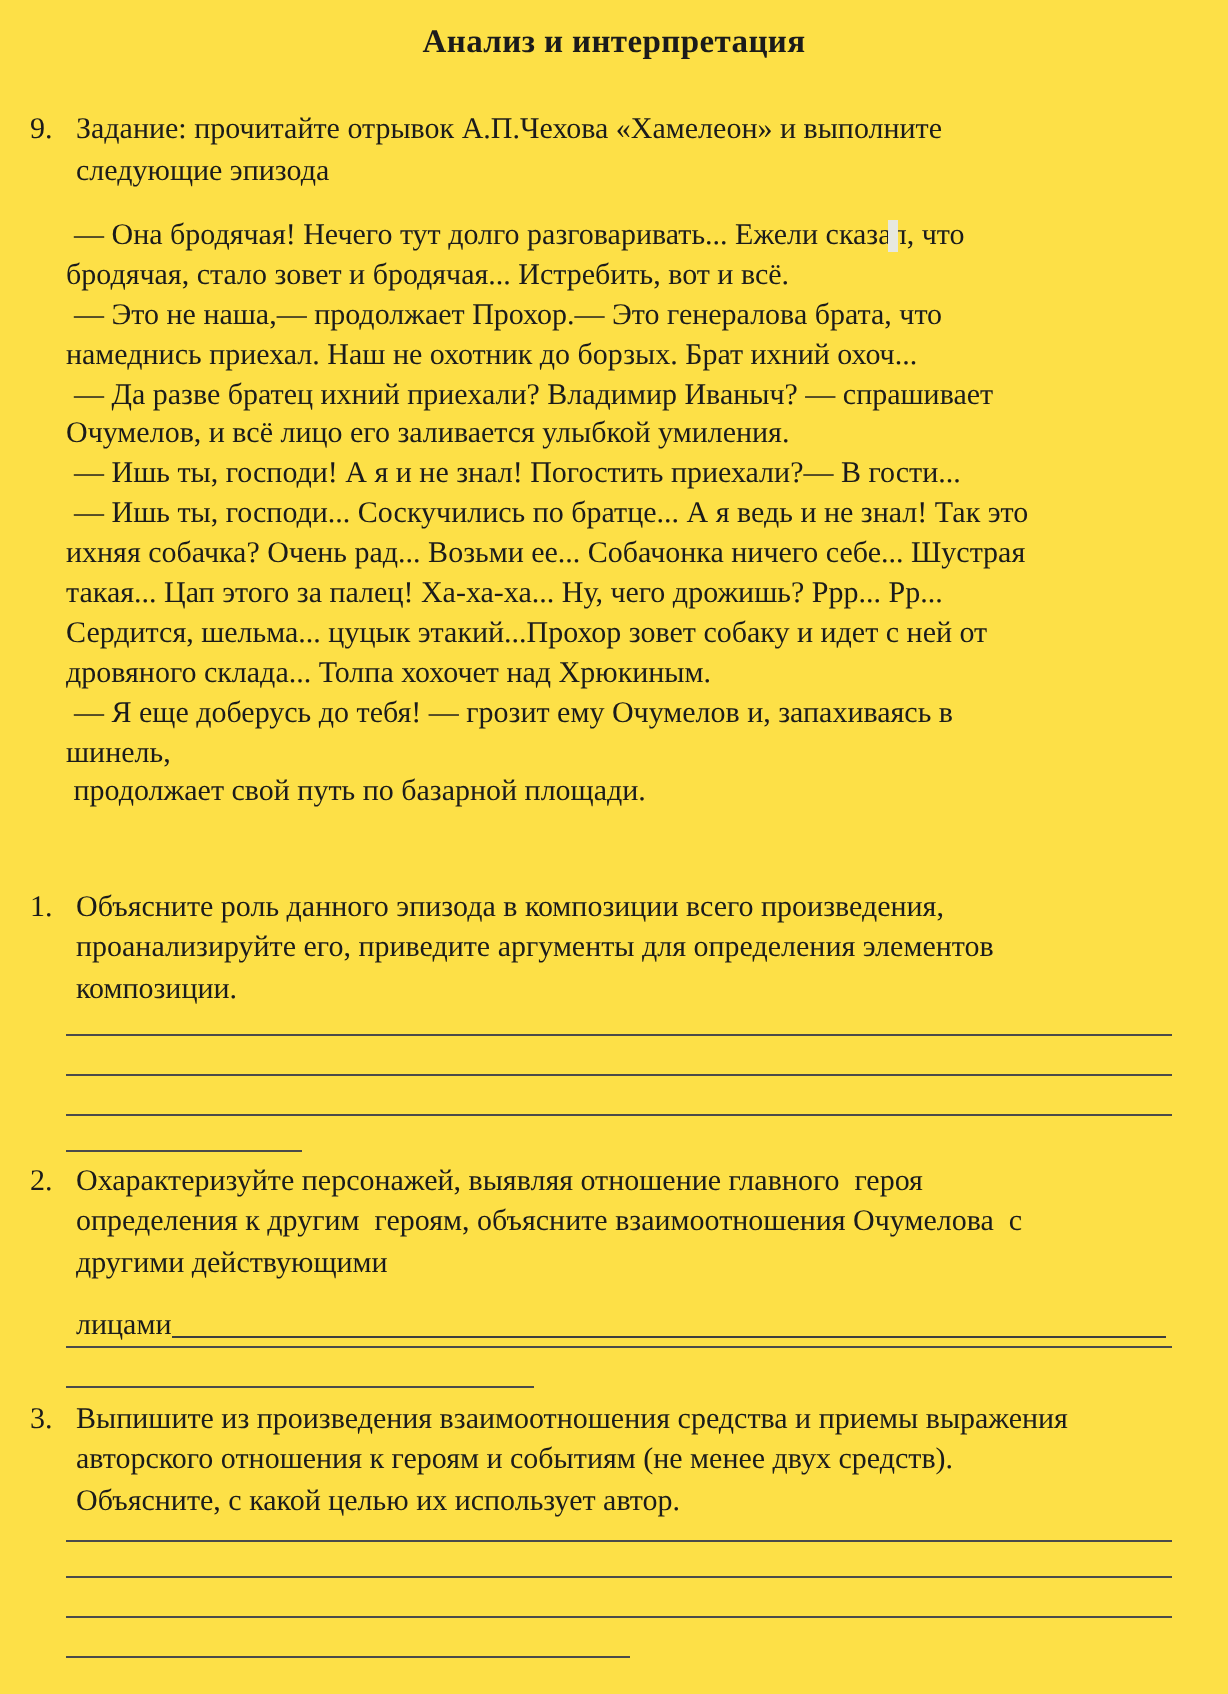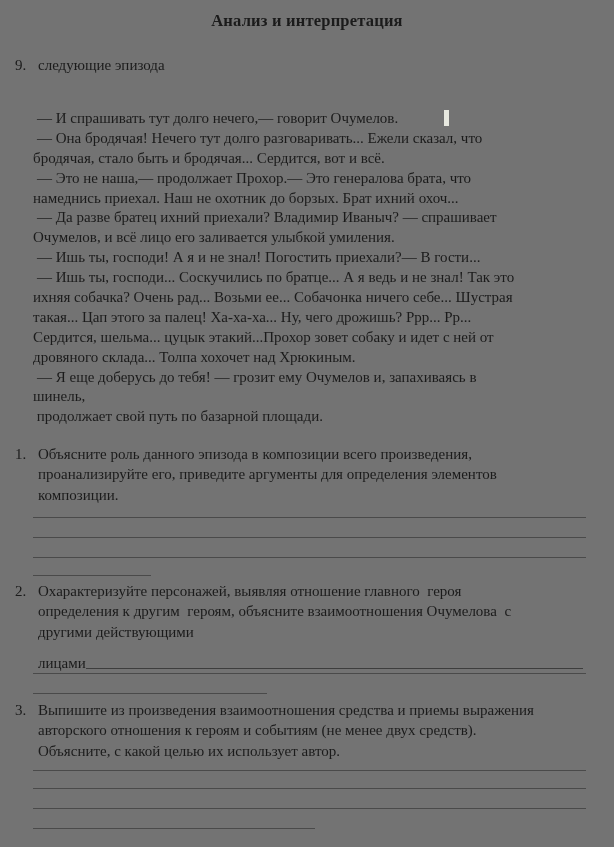--- a/index.html
+++ b/index.html
@@ -2,21 +2,21 @@
 <html lang="ru"><head>
 <meta charset="utf-8">
 <style>
   html, body { margin: 0; padding: 0; }
   body { background: #e9e9e9; }
   .page {
     position: relative;
     width: 614px;
     height: 847px;
     margin: 0 auto;
-    background: #737373;
+    background: #fde047;
     overflow: hidden;
     font-family: "Liberation Serif", "DejaVu Serif", serif;
     color: #1b1b1b;
     font-size: 15px;
   }
   .doc-title {
     position: absolute;
     top: 11px;
     left: 0;
     width: 100%;
@@ -82,28 +82,28 @@
 </head>
 <body>
 
 <div class="page">
 
   <div class="doc-title">Анализ и интерпретация</div>
 
   <div class="block item9" style="top:55px">
     <span class="num">9.</span>
     <div class="lines">
+      <div class="tline">Задание: прочитайте отрывок А.П.Чехова «Хамелеон» и выполните</div>
       <div class="tline">следующие эпизода</div>
     </div>
   </div>
 
   <div class="excerpt">
-    <div class="xline d">— И спрашивать тут долго нечего,— говорит Очумелов.</div>
     <div class="xline d">— Она бродячая! Нечего тут долго разговаривать... Ежели сказал, что</div>
-    <div class="xline">бродячая, стало быть и бродячая... Сердится, вот и всё.</div>
+    <div class="xline">бродячая, стало зовет и бродячая... Истребить, вот и всё.</div>
     <div class="xline d">— Это не наша,— продолжает Прохор.— Это генералова брата, что</div>
     <div class="xline">намеднись приехал. Наш не охотник до борзых. Брат ихний охоч...</div>
     <div class="xline d">— Да разве братец ихний приехали? Владимир Иваныч? — спрашивает</div>
     <div class="xline">Очумелов, и всё лицо его заливается улыбкой умиления.</div>
     <div class="xline d">— Ишь ты, господи! А я и не знал! Погостить приехали?— В гости...</div>
     <div class="xline d">— Ишь ты, господи... Соскучились по братце... А я ведь и не знал! Так это</div>
     <div class="xline">ихняя собачка? Очень рад... Возьми ее... Собачонка ничего себе... Шустрая</div>
     <div class="xline">такая... Цап этого за палец! Ха-ха-ха... Ну, чего дрожишь? Ррр... Рр...</div>
     <div class="xline">Сердится, шельма... цуцык этакий...Прохор зовет собаку и идет с ней от</div>
     <div class="xline">дровяного склада... Толпа хохочет над Хрюкиным.</div>

